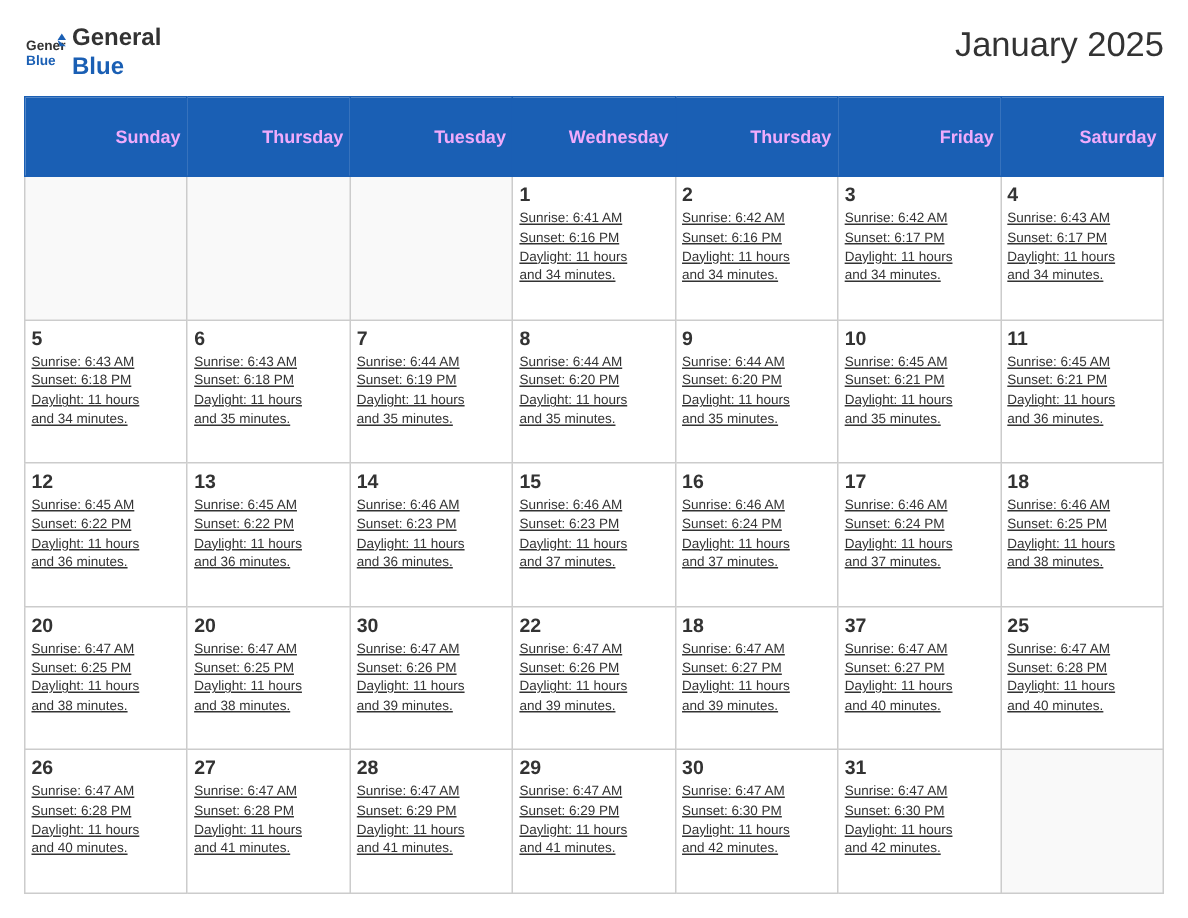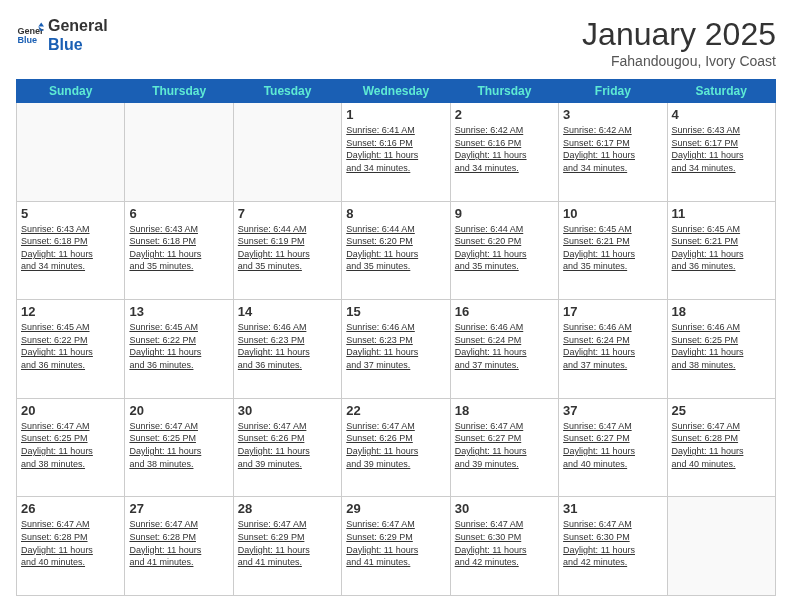--- a/index.html
+++ b/index.html
@@ -29,42 +29,42 @@
       gap: 4px;
     }
     .logo-icon {
       width: 28px;
       height: 28px;
     }
     .title-block {
       text-align: right;
     }
     .month-title {
-      font-size: 32px;
+      font-size: 23px;
       font-weight: normal;
       color: #333;
     }
     .location {
       font-size: 14px;
       color: #555;
     }
     .calendar {
       flex: 1;
       border: 1px solid #ccc;
       border-collapse: collapse;
       width: 100%;
       table-layout: fixed;
     }
     .calendar th {
       background: #1a5fb4;
-      color: #5eead4;
+      color: #f0abfc;
       font-size: 12px;
       font-weight: bold;
-      padding: 4px 4px;
-      text-align: center;
+      padding: 19px 4px;
+      text-align: right;
       border: 1px solid #1a5fb4;
     }
     .calendar td {
       vertical-align: top;
       border: 1px solid #ccc;
       padding: 4px 4px;
       font-size: 9.5px;
       color: #333;
       height: 80px;
     }
@@ -98,21 +98,20 @@
         <polygon points="32,8 40,8 36,2" fill="#1a5fb4"></polygon>
         <polygon points="34,8 42,14 36,14" fill="#1a5fb4" transform="translate(-2,0)"></polygon>
       </svg>
       <div style="display:flex;flex-direction:column;line-height:1.2;">
         <span style="font-size:16px;font-weight:bold;color:#333;">General</span>
         <span style="font-size:16px;font-weight:bold;color:#1a5fb4;">Blue</span>
       </div>
     </div>
     <div class="title-block">
       <div class="month-title">January 2025</div>
-      <div class="location">Fahandougou, Ivory Coast</div>
     </div>
   </div>
 
   <table class="calendar">
     <thead>
       <tr>
       <th>Sunday</th>
           <th>Thursday</th>
           <th>Tuesday</th>
           <th>Wednesday</th>

